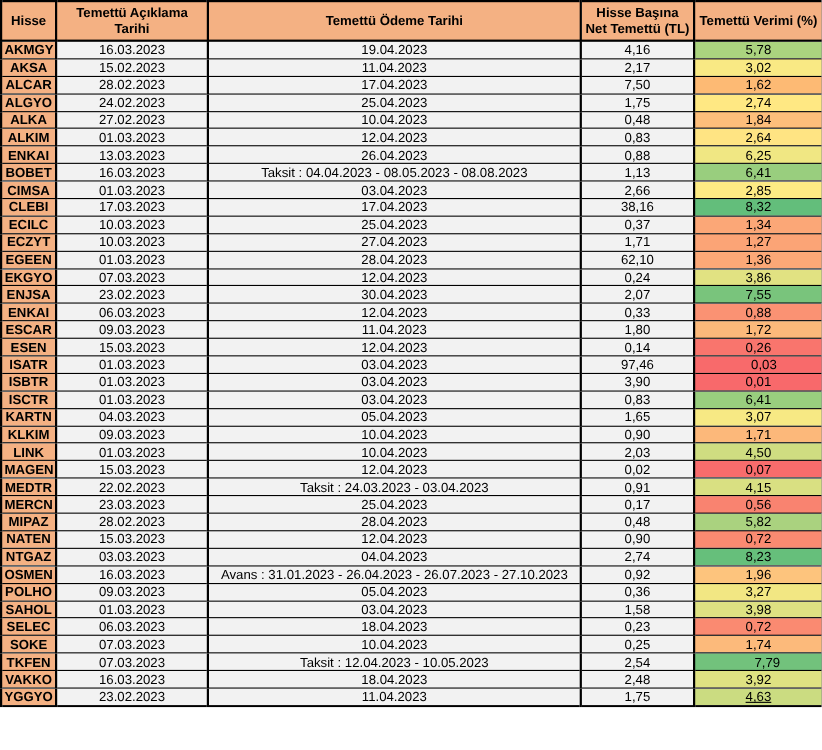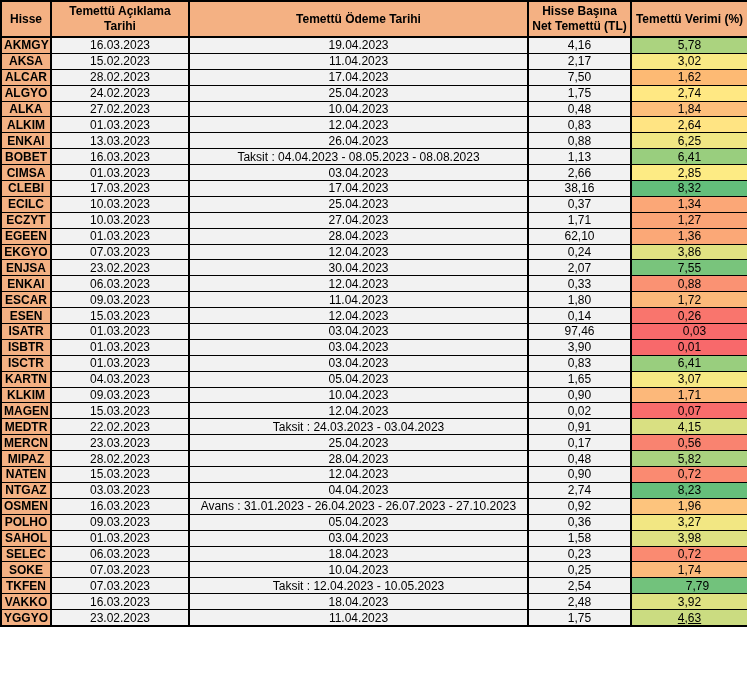--- a/index.html
+++ b/index.html
@@ -228,20 +228,27 @@
         <td class="yield-cell" style="background: rgb(247, 233, 132);">3,07</td>
       </tr>
       <tr>
         <td class="ticker-cell">KLKIM</td>
         <td class="announce-cell">09.03.2023</td>
         <td class="payment-cell">10.04.2023</td>
         <td class="net-cell">0,90</td>
         <td class="yield-cell" style="background: rgb(252, 184, 122);">1,71</td>
       </tr>
       <tr>
+        <td class="ticker-cell">LINK</td>
+        <td class="announce-cell">01.03.2023</td>
+        <td class="payment-cell">10.04.2023</td>
+        <td class="net-cell">2,03</td>
+        <td class="yield-cell" style="background: rgb(207, 221, 129);">4,50</td>
+      </tr>
+      <tr>
         <td class="ticker-cell">MAGEN</td>
         <td class="announce-cell">15.03.2023</td>
         <td class="payment-cell">12.04.2023</td>
         <td class="net-cell">0,02</td>
         <td class="yield-cell" style="background: rgb(248, 108, 108);">0,07</td>
       </tr>
       <tr>
         <td class="ticker-cell">MEDTR</td>
         <td class="announce-cell">22.02.2023</td>
         <td class="payment-cell">Taksit : 24.03.2023 - 03.04.2023</td>

